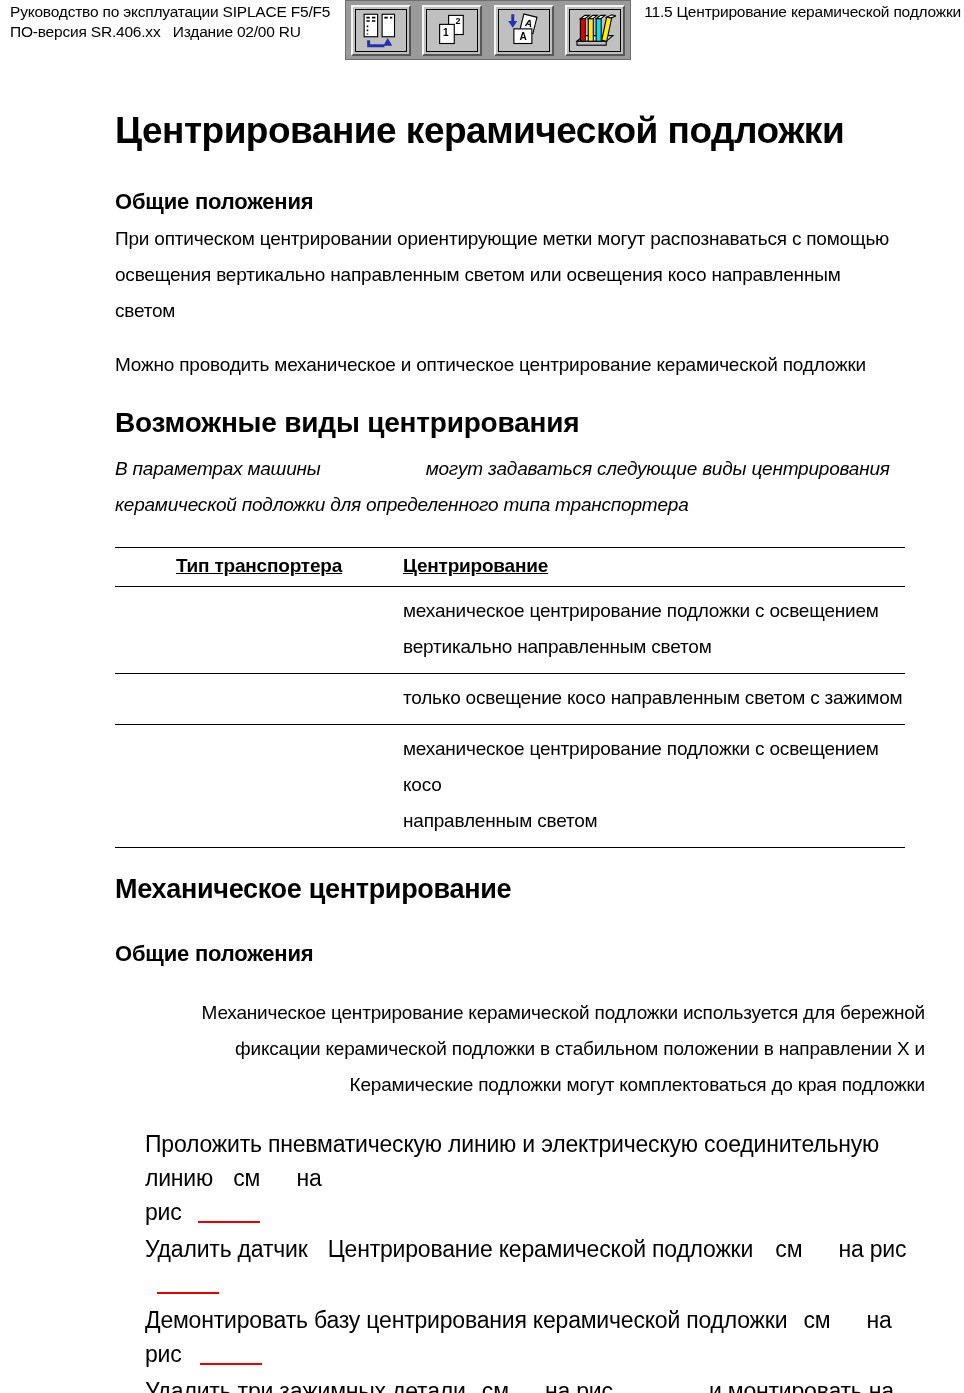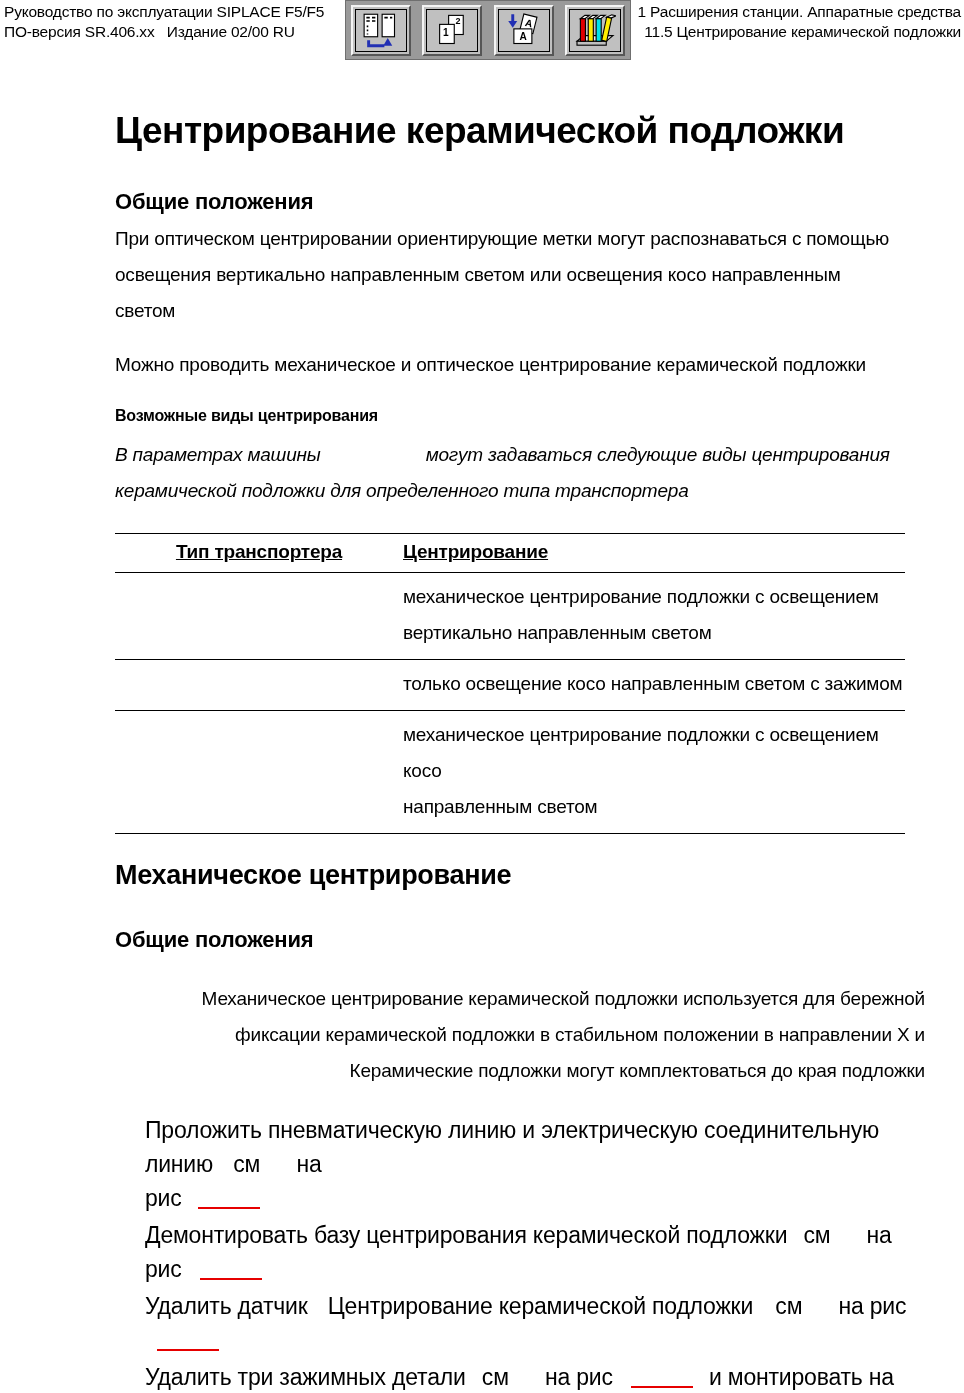--- a/index.html
+++ b/index.html
@@ -3,41 +3,41 @@
 <meta charset="utf-8">
 <style>
   html,body { margin:0; padding:0; }
   body {
     width:964px; height:1393px; background:#fff; color:#000;
     font-family:"Liberation Sans", sans-serif; position:relative; overflow:hidden;
     --red:#e60000; --blue:#2230b4;
   }
   
   .header { position:absolute; top:0; left:0; width:964px; height:66px; }
-  .hleft  { position:absolute; top:2px; left:4px;  font-size:15.5px; line-height:20px; letter-spacing:-0.2px; }
+  .hleft  { position:absolute; top:2px; left:10px;  font-size:15.5px; line-height:20px; letter-spacing:-0.2px; }
   .hright { position:absolute; top:2px; right:3px; font-size:15.5px; line-height:20px; text-align:right; letter-spacing:-0.2px; }
   .toolbar {
     position:absolute; left:345px; top:0; width:286px; height:60px;
     background:#9a9a9a; border:1px solid #6f6f6f; box-sizing:border-box;
     display:flex; align-items:center; justify-content:space-between; padding:3px 5px;
   }
   .tbtn {
     width:60px; height:51px; background:#c0c0c0; box-sizing:border-box; padding:2px; cursor:pointer;
     border-top:2px solid #f4f4f4; border-left:2px solid #f4f4f4;
     border-right:2px solid #565656; border-bottom:2px solid #565656;
   }
   .tbtn .face {
     width:100%; height:100%; box-sizing:border-box; border:1px solid #000; background:#c0c0c0;
     display:flex; align-items:center; justify-content:center;
   }
   
   main { position:absolute; left:115px; top:66px; width:810px; }
   h1.title    { font-size:37px; font-weight:bold; margin:44px 0 0; letter-spacing:-0.5px; line-height:1.15; }
   .h-sec      { font-size:22px; font-weight:bold; margin:36px 0 0; letter-spacing:-0.2px; }
-  .h-types    { font-size:16px; font-weight:bold; margin:24px 0 0; letter-spacing:-0.2px; }
+  .h-types    { font-size:28px; font-weight:bold; margin:24px 0 0; letter-spacing:-0.2px; }
   .h-mech     { font-size:27px; font-weight:bold; margin:26px 0 0; letter-spacing:-0.3px; }
   .h-replace  { font-size:21px; font-weight:bold; margin:36px 0 0; letter-spacing:-0.2px; }
   p.body-p { font-size:19px; line-height:36px; margin:14px 0 0; letter-spacing:-0.2px; }
   p.p1 { margin-top:18px; } p.p2 { margin-top:6px; } p.p3 { margin-top:12px;font-style:italic; } p.p4 { margin-top:28px;text-align:right; }
   
   table.ctable { border-collapse:collapse; width:790px; margin-top:24px; border-bottom:1.5px solid #000; }
   .ctable th { border-top:1.5px solid #000; font-size:19px; font-weight:bold; padding:7px 0 9px; letter-spacing:-0.2px;text-decoration:underline; }
   .ctable td { border-top:1.5px solid #000; font-size:19px; line-height:36px; padding:6px 0 8px; vertical-align:top; letter-spacing:-0.2px; }
   .ctable .c1 { width:288px; text-align:center; }
   .ctable .c2 { text-align:left; }
@@ -51,21 +51,20 @@
 </style>
 </head>
 <body>
 
 <div class="header">
   <div class="hleft">
     <div>Руководство по эксплуатации SIPLACE F5/F5</div>
     <div>ПО-версия SR.406.xx&nbsp;&nbsp; Издание 02/00 RU</div>
   </div>
   <div class="hright">
-    <div>1 Расширения станции. Аппаратные средства</div>
     <div>11.5 Центрирование керамической подложки</div>
   </div>
 
   <div class="toolbar">
     <div class="tbtn">
       <div class="face">
         <svg width="42" height="36" viewBox="0 0 36 32">
           <rect x="3" y="2" width="12" height="20" fill="#fff" stroke="#000"></rect>
           <path d="M5 5h3 M10 5h3 M5 8h3 M10 8h3" stroke="#000" stroke-width="1.4"></path>
           <path d="M6 12v8" stroke="#000" stroke-width="1.4" stroke-dasharray="1.5 2"></path>
@@ -153,17 +152,17 @@
         </tr>
       </tbody>
   </table>
 
   <div class="h-mech">Механическое центрирование</div>
   <div class="h-sec">Общие положения</div>
   <p class="body-p p4">Механическое центрирование керамической подложки используется для бережной <br>фиксации керамической подложки в стабильном положении в направлении X и <br>Керамические подложки могут комплектоваться до края подложки </p>
 
   <div class="steps">
       <div class="step">Проложить пневматическую линию и электрическую соединительную линию <span class="gap" style="width: 14px;"></span>см <span class="gap" style="width: 30px;"></span>на <br>рис <span class="gap" style="width: 10px;"></span><span class="blank" style="width: 62px;"></span></div>
+      <div class="step">Удалить датчик <span class="gap" style="width: 14px;"></span>Центрирование керамической подложки <span class="gap" style="width: 16px;"></span>см <span class="gap" style="width: 30px;"></span>на рис <span class="gap" style="width: 12px;"></span><span class="blank" style="width: 62px;"></span></div>
       <div class="step">Демонтировать базу центрирования керамической подложки <span class="gap" style="width: 10px;"></span>см <span class="gap" style="width: 30px;"></span>на рис <span class="gap" style="width: 12px;"></span><span class="blank" style="width: 62px;"></span></div>
-      <div class="step">Удалить датчик <span class="gap" style="width: 14px;"></span>Центрирование керамической подложки <span class="gap" style="width: 16px;"></span>см <span class="gap" style="width: 30px;"></span>на рис <span class="gap" style="width: 12px;"></span><span class="blank" style="width: 62px;"></span></div>
       <div class="step">Удалить три зажимных детали <span class="gap" style="width: 10px;"></span>см <span class="gap" style="width: 30px;"></span>на рис <span class="gap" style="width: 12px;"></span><span class="blank" style="width: 62px;"></span><span class="gap" style="width: 16px;"></span>и монтировать на это место <br>стандартную направляющую </div>
     </div>
 </main>
 
 </body></html>

